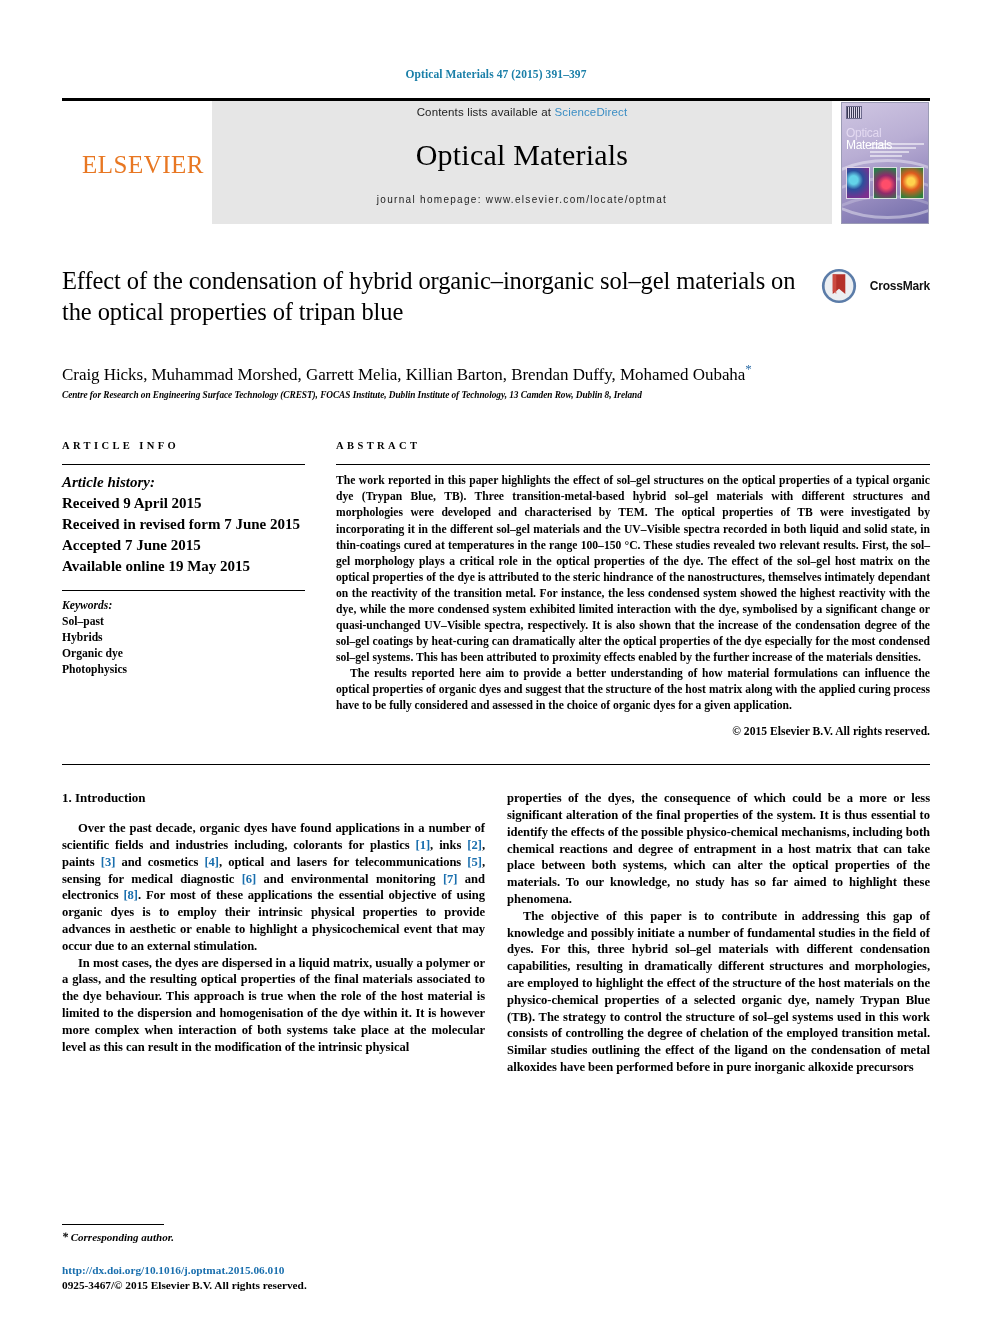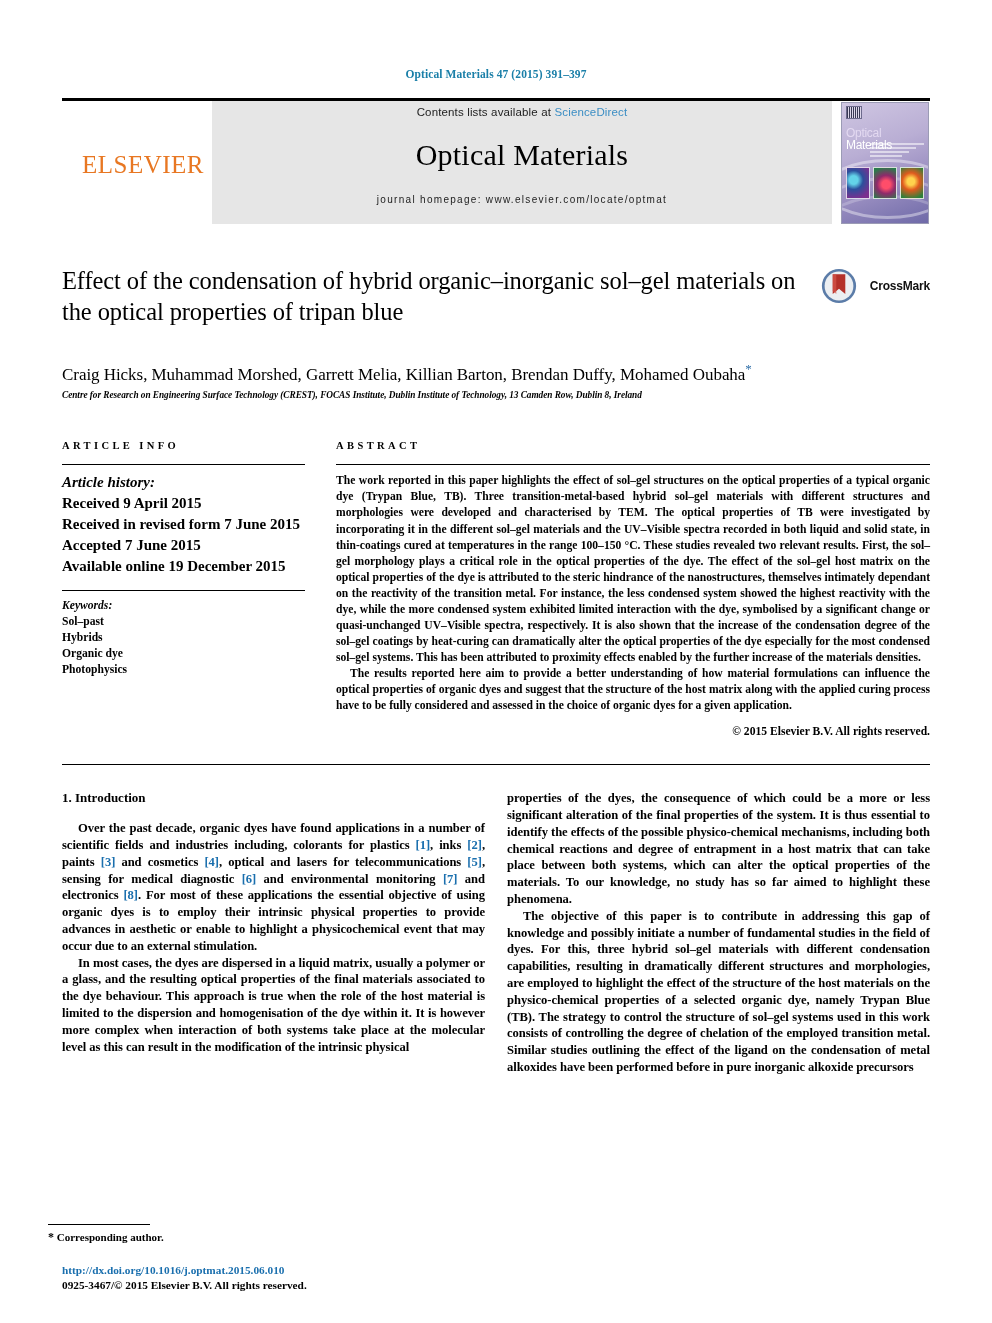--- a/index.html
+++ b/index.html
@@ -198,21 +198,21 @@
     text-align: justify;
     font-weight: 600;
     letter-spacing: -.05px;
   }
   .bodytext p { margin: 0; }
   .bodytext p.ind { text-indent: 16px; }
   .ref { color: #1a6fae; }
 
   
   .footnote {
-    position: absolute; left: 48px; bottom: 78px; width: 423px;
+    position: absolute; left: 62px; bottom: 78px; width: 423px; font-style: italic;
   }
   .fn-rule { width: 102px; border-top: 1px solid #000; margin-bottom: 5px; }
   .fn-line { font-size: 11px; font-weight:600; }
   .fn-line .as { font-size: 12px; }
   .footer-meta {
     position: absolute; left: 62px; bottom: 30px; width: 500px;
     font-size: 11.3px; line-height: 1.32; font-weight: 600;
   }
   .doi { color: #1a6fae; }
 </style>
@@ -302,21 +302,21 @@
   <div class="ia-wrap">
 
     <div class="col-info">
       <div class="sec-head">ARTICLE INFO</div>
       <div class="hr-thin"></div>
       <div class="info-body">
         <div class="lbl">Article history:</div>
         <div>Received 9 April 2015</div>
         <div>Received in revised form 7 June 2015</div>
         <div>Accepted 7 June 2015</div>
-        <div>Available online 19 December 2015</div>
+        <div>Available online 19 May 2015</div>
       </div>
       <div class="info-gap"></div>
       <div class="hr-thin"></div>
       <div class="kw-block">
         <div class="lbl" style="font-style:italic">Keywords:</div>
         <div>Sol–past</div>
         <div>Hybrids</div>
         <div>Organic dye</div>
         <div>Photophysics</div>
       </div>

